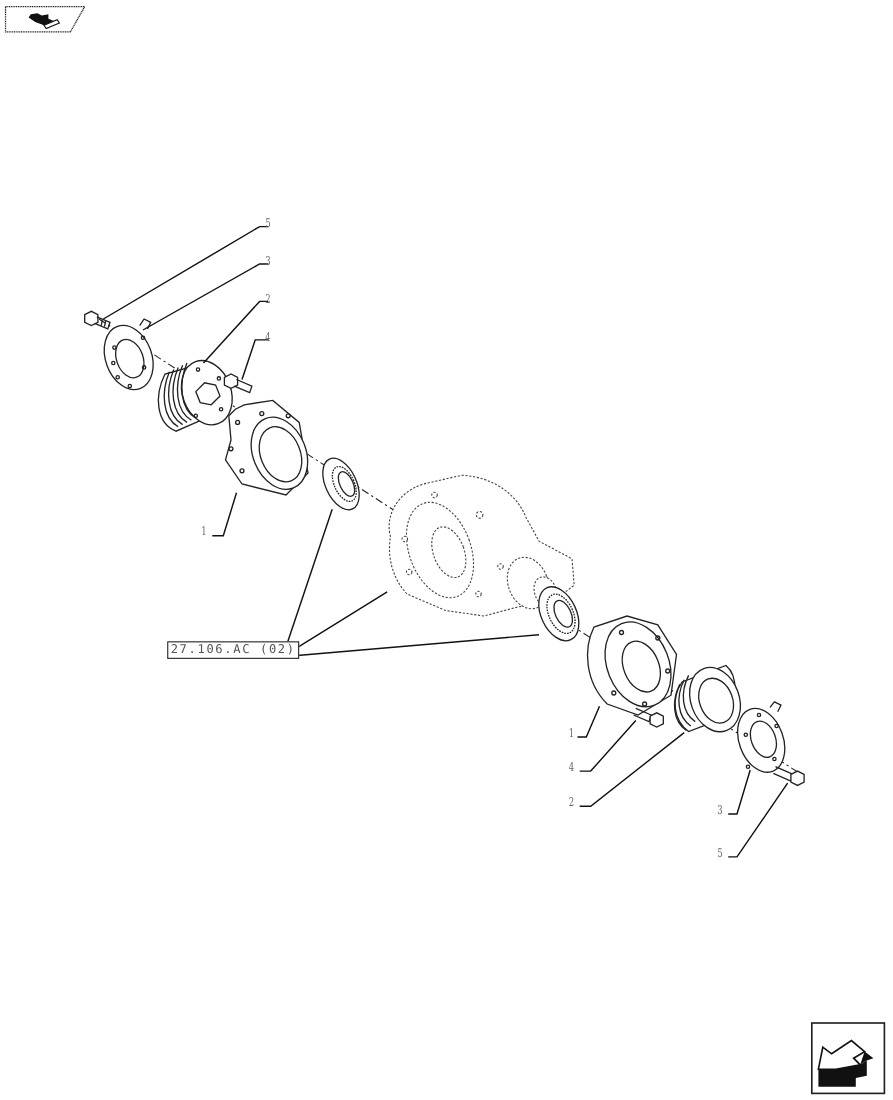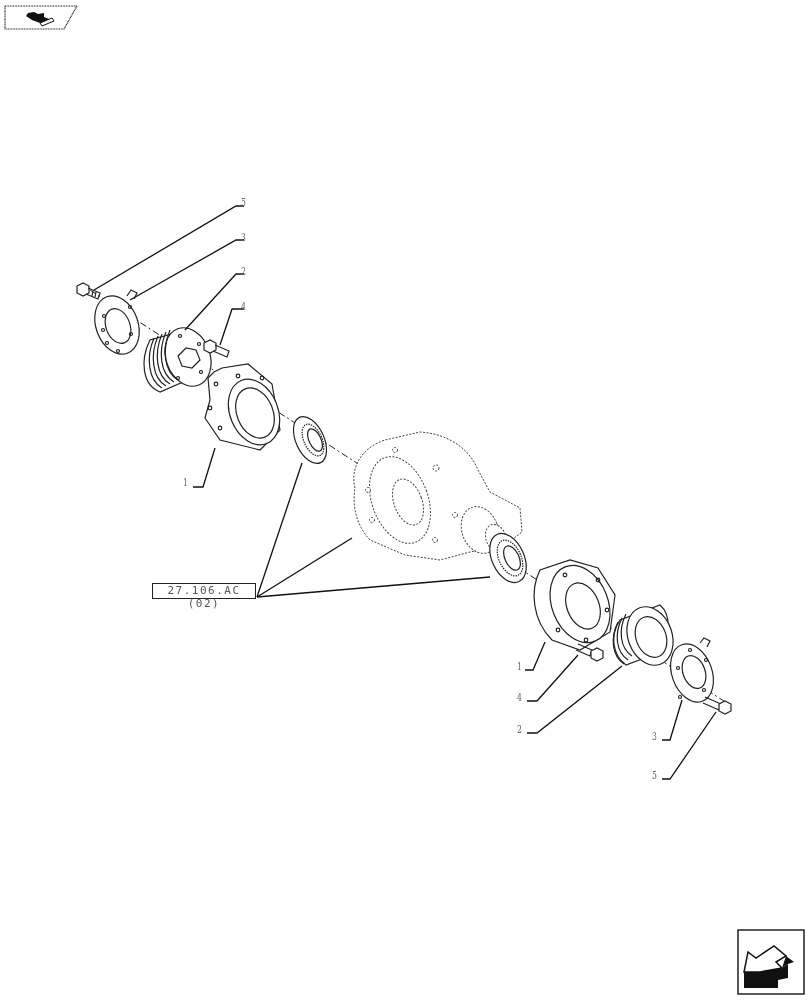--- a/index.html
+++ b/index.html
@@ -1,21 +1,21 @@
 <!DOCTYPE html>
 <html><head>
 <meta charset="utf-8">
 <style>
   html, body { margin:0; padding:0; background:#ffffff; }
   body { width:812px; height:1000px; position:relative; overflow:hidden; font-family:"DejaVu Sans Mono", monospace; }
   #canvas { position:absolute; left:0; top:0; width:812px; height:1000px; }
   .nav-btn { position:absolute; cursor:pointer; }
   #prev-btn { left:4px; top:4px; width:74px; height:26px; }
   #next-btn { left:736px; top:928px; width:70px; height:68px; }
-  .ref-box { position:absolute; left:152px; top:583px; width:104px; height:16px; border:1.5px solid #222; box-sizing:border-box;
+  .ref-box { position:absolute; left:152px; top:583px; width:120px; height:16px; border:1.5px solid #222; box-sizing:border-box;
              font-family:"DejaVu Sans Mono", monospace; font-size:11px; letter-spacing:1.5px; color:#555; line-height:13px; text-align:center; cursor:pointer; background:#fff; }
   .callout { position:absolute; font-family:"DejaVu Serif", serif; font-size:11px; color:#666; transform:scaleX(0.7); cursor:pointer; }
   .part-line { stroke:#222; stroke-width:1.2; fill:none; }
   .part-fill { stroke:#222; stroke-width:1.2; fill:#fff; }
   .dash { stroke:#222; stroke-width:1; stroke-dasharray:7 3 2 3; fill:none; }
   .dotted { stroke:#444; stroke-width:1; stroke-dasharray:2 1.5; fill:#fff; }
   .leader { stroke:#111; stroke-width:1.3; fill:none; }
 </style>
 </head>
 <body>

